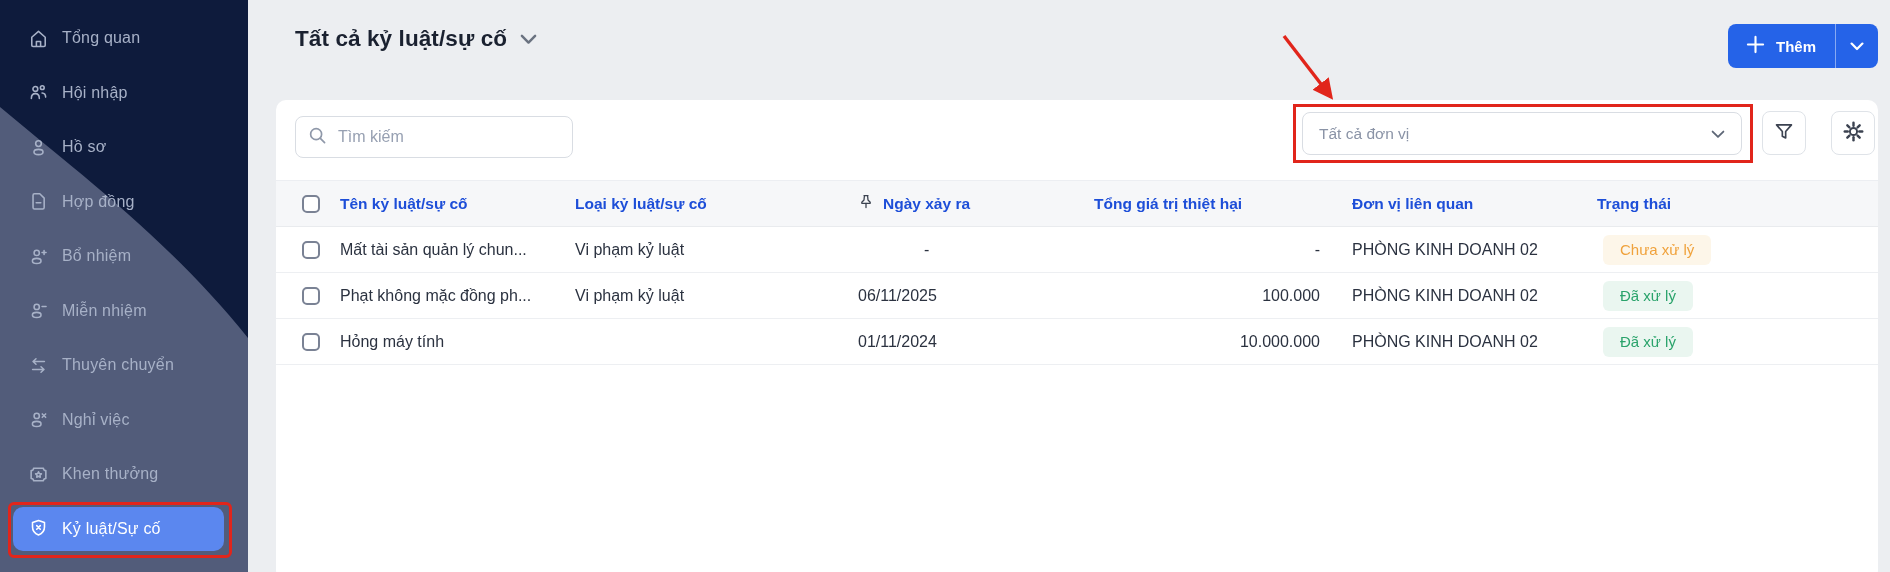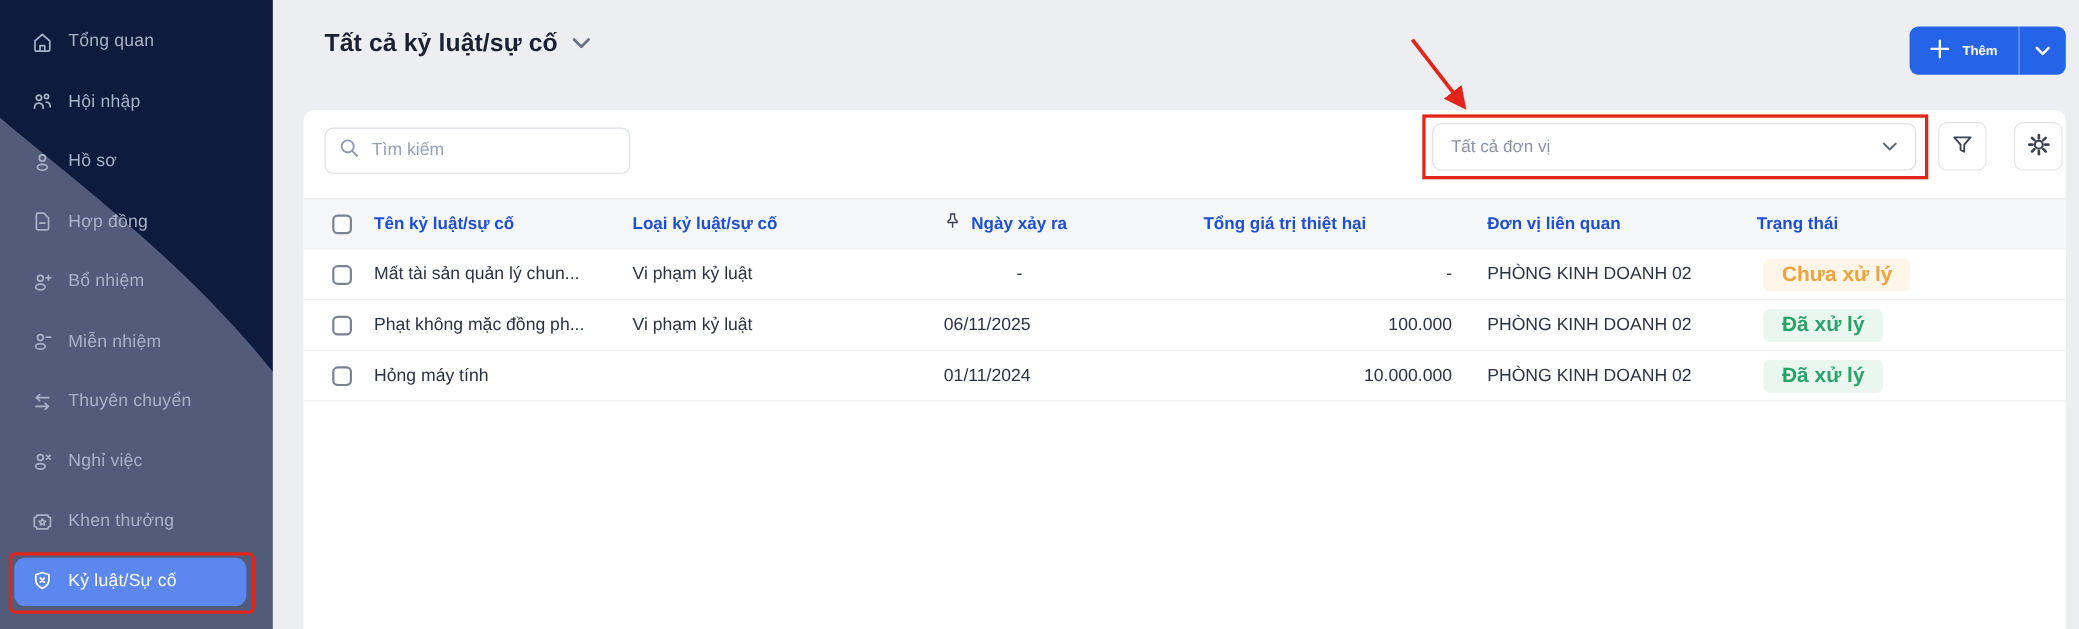--- a/index.html
+++ b/index.html
@@ -22,21 +22,21 @@
                  border:3px solid var(--annotation-red,#e1251b);border-radius:6px;z-index:4;pointer-events:none;}
 
   
   .main{position:absolute;left:248px;top:0;right:0;height:568px;}
   .titlebar{position:absolute;left:47px;top:26px;display:flex;align-items:center;gap:13px;}
   .titlebar h1{margin:0;font-size:22.5px;font-weight:700;color:#1a2130;letter-spacing:.1px;white-space:nowrap;}
   .title-caret svg{display:block;}
 
   .add-group{position:absolute;right:12px;top:24px;height:44px;display:flex;align-items:stretch;
              background:var(--accent-blue,#2563e8);border-radius:8px;overflow:hidden;}
-  .add-main{display:flex;align-items:center;gap:11px;padding:0 19px 0 18px;color:#fff;font-size:12px;font-weight:700;
+  .add-main{display:flex;align-items:center;gap:11px;padding:0 19px 0 18px;color:#fff;font-size:15px;font-weight:700;
             background:transparent;border:none;cursor:pointer;font-family:inherit;}
   .add-sep{width:1px;background:rgba(255,255,255,.45);}
   .add-caret{width:42px;display:flex;align-items:center;justify-content:center;background:transparent;border:none;cursor:pointer;}
 
   
   .panel{position:absolute;left:28px;top:100px;right:12px;bottom:-12px;background:#ffffff;border-radius:10px;}
   .searchbox{position:absolute;left:19px;top:16px;width:278px;height:42px;box-sizing:border-box;background:#fff;
              border:1px solid #d9dde3;border-radius:8px;display:flex;align-items:center;gap:9px;padding:0 12px;}
   .searchbox input{border:none;outline:none;width:100%;font-size:16px;color:#2b3240;font-family:inherit;background:transparent;}
   .searchbox input::placeholder{color:#97a0b2;}
@@ -56,21 +56,21 @@
   .table{position:absolute;left:0;top:80px;right:0;}
   .thead{position:relative;height:45px;background:#f6f7f9;border-top:1px solid #eceef2;border-bottom:1px solid #e9ebee;
          font-weight:700;font-size:15.5px;color:#1d4ed8;}
   .trow{position:relative;height:45px;border-bottom:1px solid #edeff2;font-size:16px;color:#2b3240;background:#fff;cursor:pointer;}
   .cell{position:absolute;top:0;height:45px;display:flex;align-items:center;white-space:nowrap;}
   .c-check{left:26px;} .c-name{left:64px;} .c-type{left:299px;} .c-date{left:582px;gap:9px;}
   .trow .c-date.dash{left:648px;}
   .c-damage{right:558px;justify-content:flex-end;} .ch-damage{left:818px;}
   .c-unit{left:1076px;} .ch-status{left:1321px;} .c-status{left:1327px;}
   .cbx{width:18px;height:18px;box-sizing:border-box;border:2px solid #7a8294;border-radius:5px;background:#fff;cursor:pointer;}
-  .badge{height:30px;padding:0 17px;border-radius:6px;display:flex;align-items:center;font-size:19px;font-weight:700;}
+  .badge{height:30px;padding:0 17px;border-radius:6px;display:flex;align-items:center;font-size:15px;font-weight:400;}
   .badge.pending{color:var(--status-pending-text,#f0a23c);background:var(--status-pending-bg,#fdf6e9);}
   .badge.done{color:var(--status-done-text,#2aa36b);background:var(--status-done-bg,#eaf6f0);}
 
   
   .arrow-overlay{position:absolute;left:0;top:0;width:1890px;height:572px;pointer-events:none;z-index:40;}
 </style>
 </head>
 <body>
 
 <div class="app">

